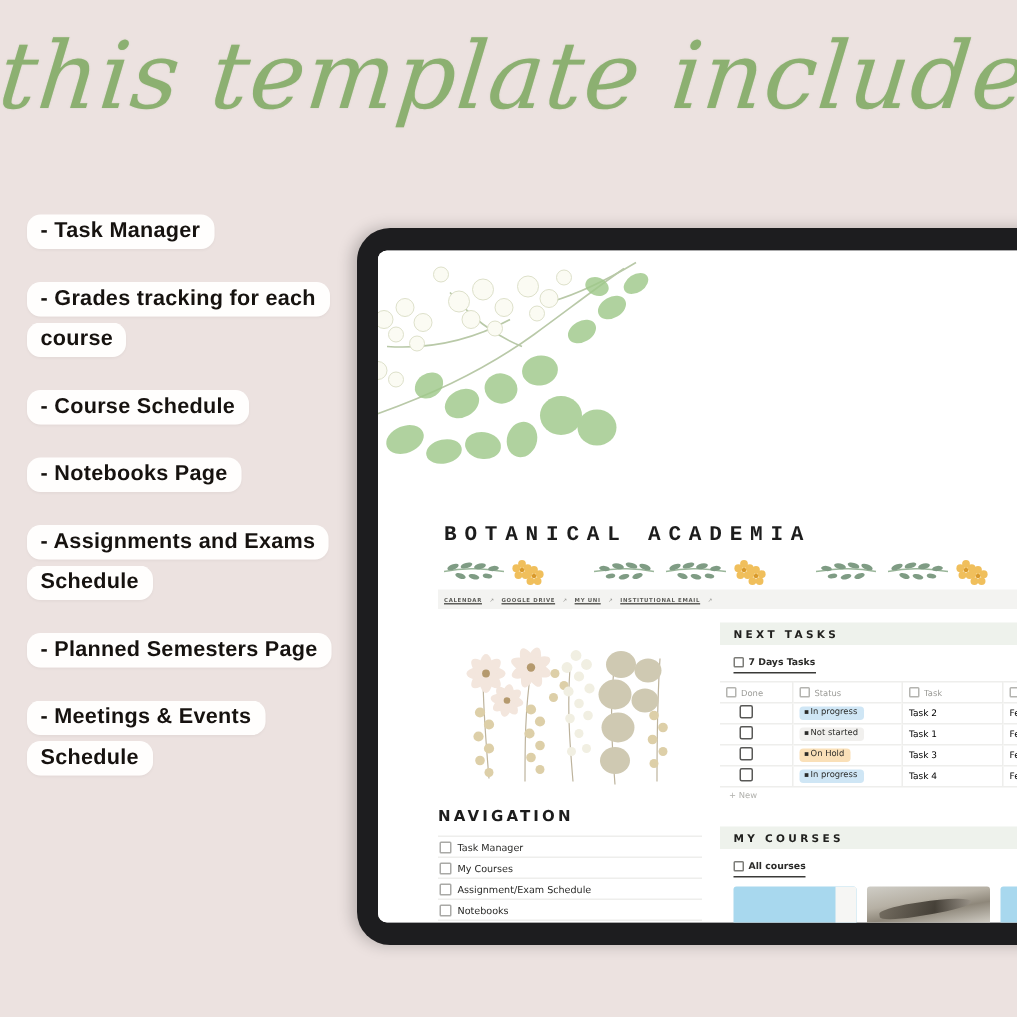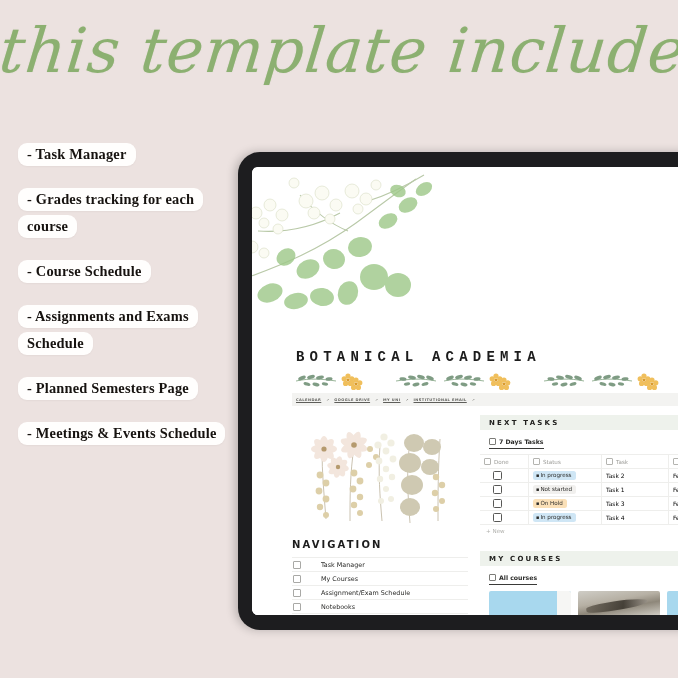--- a/index.html
+++ b/index.html
@@ -35,21 +35,21 @@
 
   
   .bullets {
     position: absolute;
     left: 18px;
     top: 141px;
     width: 222px;
   }
   .bullet {
     margin: 0 0 18px 0;
-    font-family: Liberation Serif, serif;
+    font-family: Liberation Sans, sans-serif;
     font-weight: bold;
     font-size: 14.4px;
     line-height: 27px;
     color: #16120f;
     letter-spacing: .2px;
   }
   .bullet span.hl {
     background: #fffefd;
     box-decoration-break: clone;
     -webkit-box-decoration-break: clone;
@@ -161,21 +161,21 @@
     margin-top: 12px;
     font-size: 10px;
     font-weight: bold;
     letter-spacing: 2.1px;
     color: #1c1c1c;
   }
   .nav-list { margin-top: 7px; }
   .nav-item {
     display: flex;
     align-items: center;
-    gap: 20px;
+    gap: 4px;
     height: 13px;
     border-top: 1px solid #eeeeec;
     font-size: 6.4px;
     color: #2a2a28;
     padding-left: 1px;
   }
   .nav-item:last-child { border-bottom: 1px solid #eeeeec; }
   .nav-ico {
     width: 6px;
     height: 6px;
@@ -316,20 +316,21 @@
 </style>
 </head>
 <body>
 
 <div class="title-script">this template includes:</div>
 
 <div class="bullets">
   <p class="bullet"><span class="hl">- Task Manager</span></p>
   <p class="bullet"><span class="hl">- Grades tracking for each course</span></p>
   <p class="bullet"><span class="hl">- Course Schedule</span></p>
+  <p class="bullet"><span class="hl">- Notebooks Page</span></p>
   <p class="bullet"><span class="hl">- Assignments and Exams Schedule</span></p>
   <p class="bullet"><span class="hl">- Planned Semesters Page</span></p>
   <p class="bullet"><span class="hl">- Meetings &amp; Events Schedule</span></p>
 </div>
 
 <div class="tablet">
   <div class="tablet-inner">
     <div class="page">
 
       <svg class="cover-green" viewBox="0 0 200 180">

